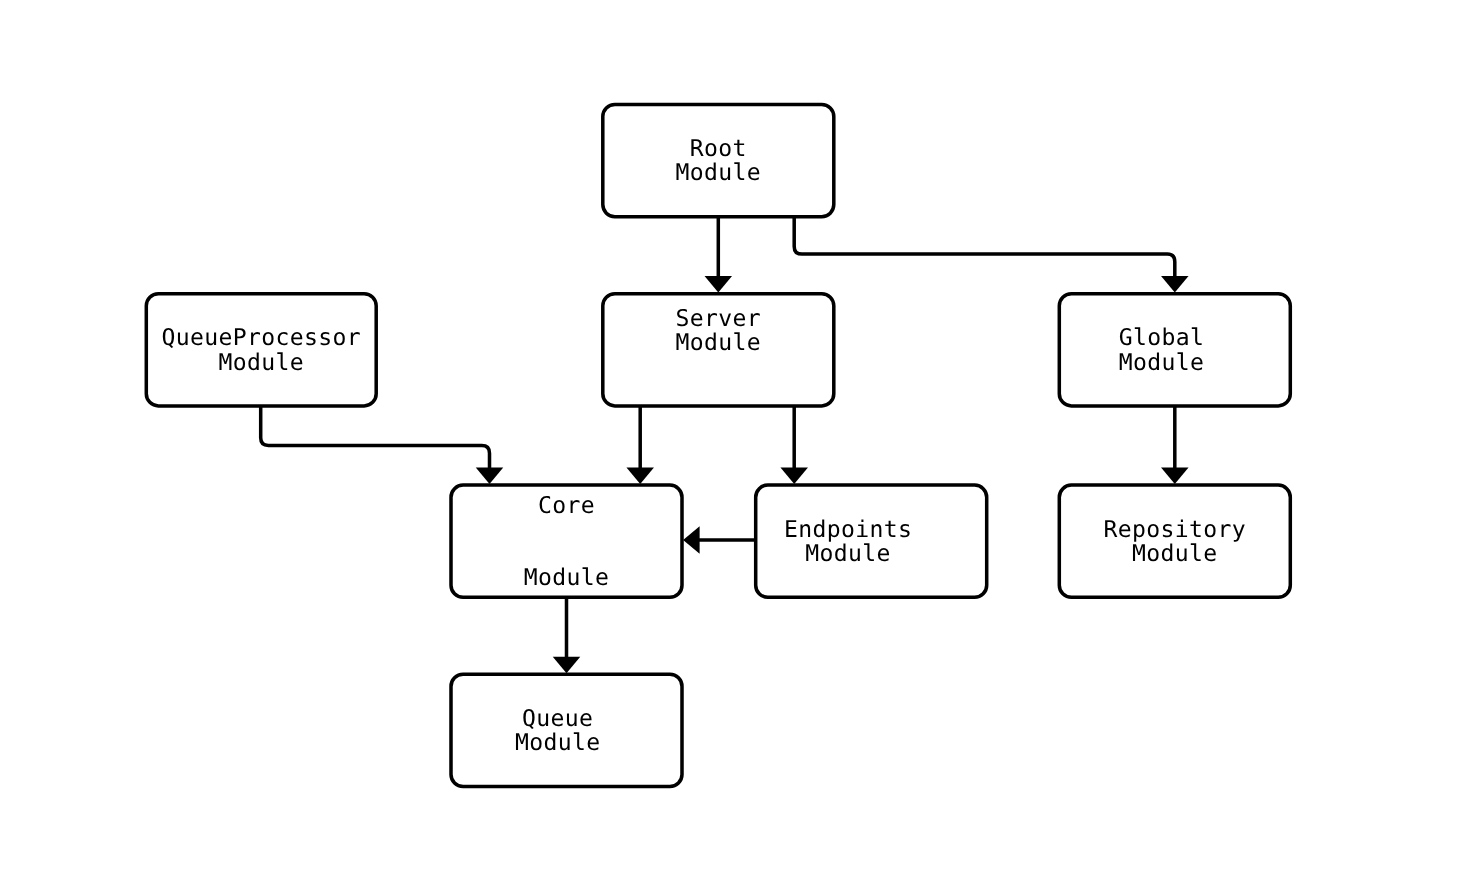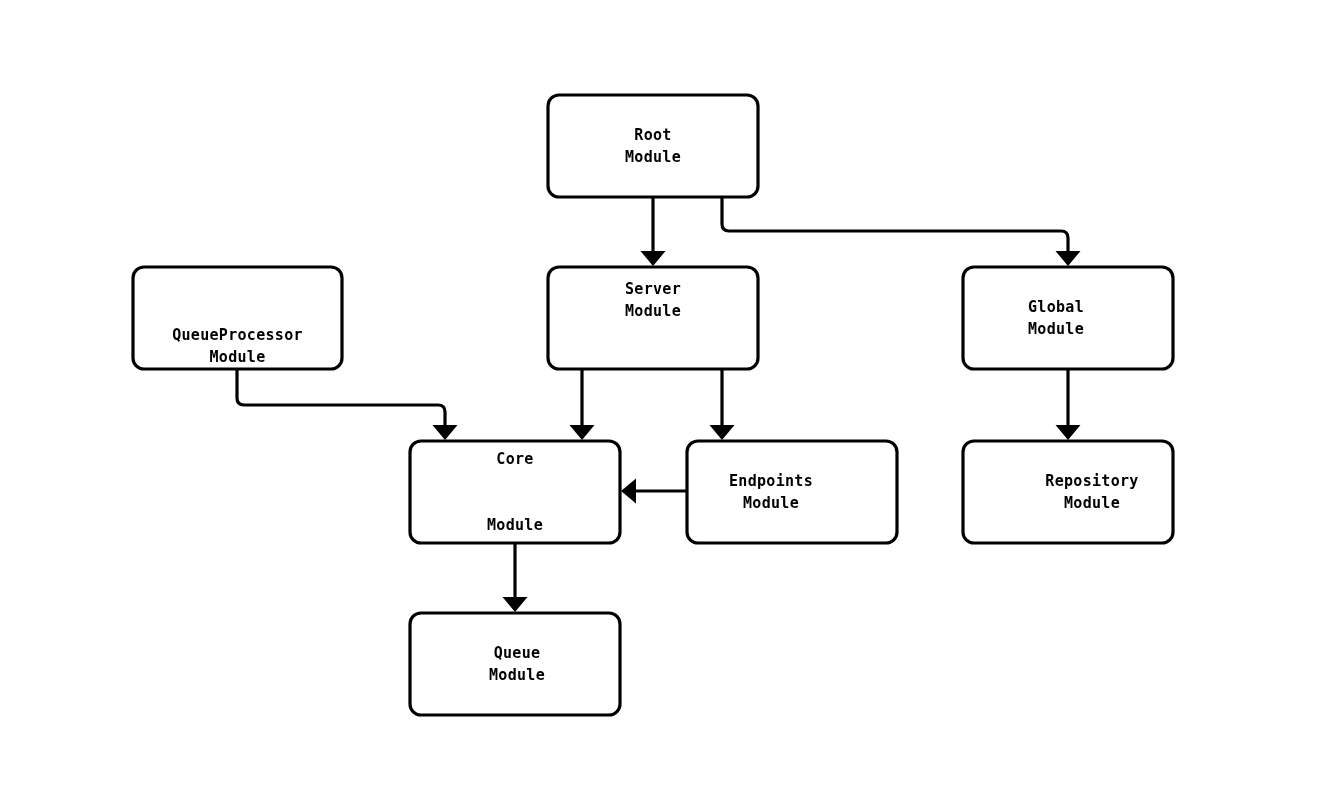--- a/index.html
+++ b/index.html
@@ -44,27 +44,26 @@
     stroke: none;
   }
   .node-label {
     position: absolute;
     display: flex;
     flex-direction: column;
     align-items: center;
     justify-content: center;
     text-align: center;
     font-family: "DejaVu Sans Mono", "Liberation Mono", monospace;
-    font-size: 15px;
+    font-size: 21px;
     line-height: 22px;
     color: #000000;
     letter-spacing: 0.3px;
     pointer-events: none;
     white-space: pre;
-    font-weight: bold;
   }
   .node-label .ln1,
   .node-label .ln2 { display: block; }
 </style>
 </head>
 <body>
 
 <div id="diagram-canvas">
   <svg id="diagram-svg" viewBox="0 0 1337 809">
     <g id="edges-layer">
@@ -107,21 +106,21 @@
         <rect class="node-box" x="548" y="267" width="210" height="102" rx="11" ry="11" fill="#ffffff" stroke="#000000" stroke-width="3.2"></rect>
         <rect class="node-box" x="963" y="267" width="210" height="102" rx="11" ry="11" fill="#ffffff" stroke="#000000" stroke-width="3.2"></rect>
         <rect class="node-box" x="410" y="441" width="210" height="102" rx="11" ry="11" fill="#ffffff" stroke="#000000" stroke-width="3.2"></rect>
         <rect class="node-box" x="687" y="441" width="210" height="102" rx="11" ry="11" fill="#ffffff" stroke="#000000" stroke-width="3.2"></rect>
         <rect class="node-box" x="963" y="441" width="210" height="102" rx="11" ry="11" fill="#ffffff" stroke="#000000" stroke-width="3.2"></rect>
         <rect class="node-box" x="410" y="613" width="210" height="102" rx="11" ry="11" fill="#ffffff" stroke="#000000" stroke-width="3.2"></rect>
       </g>
   </svg>
   <div id="labels-layer">
       <div class="node-label" style="left: 548px; top: 95px; width: 210px; height: 102px;"><span class="ln1">Root</span><span class="ln2">Module</span></div>
-      <div class="node-label" style="left: 133px; top: 267px; width: 209px; height: 102px; margin-top: 28px;"><span class="ln1">QueueProcessor</span><span class="ln2">Module</span></div>
+      <div class="node-label" style="left: 133px; top: 267px; width: 209px; height: 102px;"><span class="ln1">QueueProcessor</span><span class="ln2">Module</span></div>
       <div class="node-label" style="left: 548px; top: 249px; width: 210px; height: 102px;"><span class="ln1">Server</span><span class="ln2">Module</span></div>
       <div class="node-label" style="left: 963px; top: 267px; width: 186px; height: 102px;"><span class="ln1">Global</span><span class="ln2">Module</span></div>
       <div class="node-label" style="left: 410px; top: 441px; width: 210px; height: 102px; gap: 44px;"><span class="ln1">Core</span><span class="ln2">Module</span></div>
       <div class="node-label" style="left: 687px; top: 441px; width: 168px; height: 102px;"><span class="ln1">Endpoints</span><span class="ln2">Module</span></div>
-      <div class="node-label" style="left: 987px; top: 441px; width: 210px; height: 102px;"><span class="ln1">Repository</span><span class="ln2">Module</span></div>
-      <div class="node-label" style="left: 412px; top: 613px; width: 210px; height: 102px;"><span class="ln1">Queue</span><span class="ln2">Module</span></div>
+      <div class="node-label" style="left: 963px; top: 441px; width: 210px; height: 102px;"><span class="ln1">Repository</span><span class="ln2">Module</span></div>
+      <div class="node-label" style="left: 402px; top: 613px; width: 210px; height: 102px;"><span class="ln1">Queue</span><span class="ln2">Module</span></div>
     </div>
 </div>
 
 </body></html>

